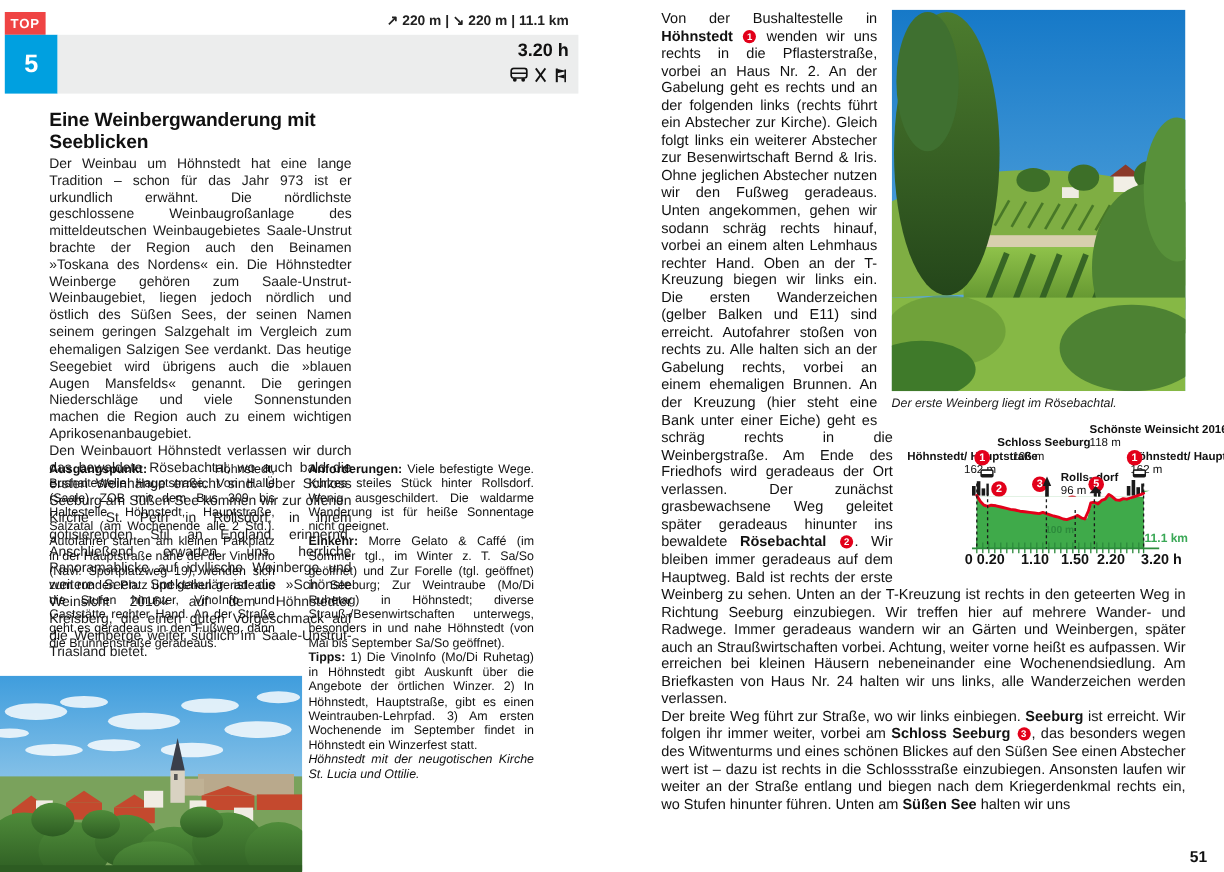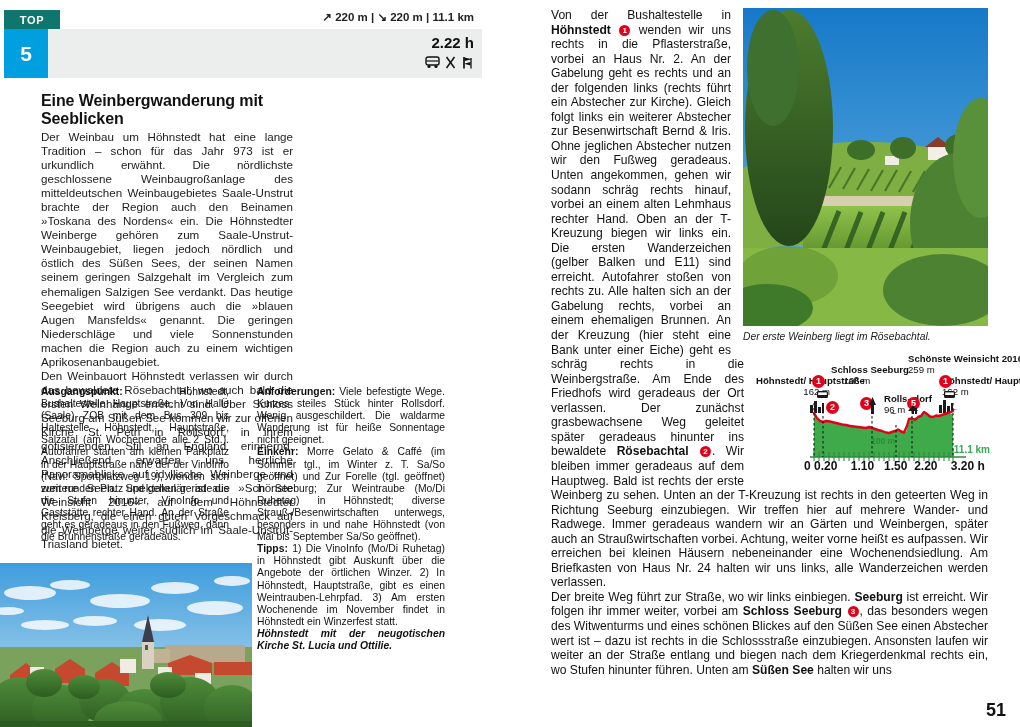--- a/index.html
+++ b/index.html
@@ -9,22 +9,22 @@
     font-family:"Liberation Sans", sans-serif;
     overflow:hidden;
     position:relative;
     color:#1a1a1a;
   }
   .page{position:absolute;inset:0;}
 
   
   .hdr{position:absolute;left:0;top:10px;width:482px;height:68px;}
   .top-badge{
-    position:absolute;left:4px;top:0;width:56px;height:19px;
-    background:#0f766e;color:#fff;font-size:11px;font-weight:bold;
+    position:absolute;left:4px;top:0;width:34px;height:19px;
+    background:#ef4444;color:#fff;font-size:11px;font-weight:bold;
     letter-spacing:.7px;display:flex;align-items:center;justify-content:center;
   }
   .num-badge{
     position:absolute;left:4px;top:19px;width:44px;height:49px;
     background:#00a0e0;color:#fff;font-size:21px;font-weight:bold;
     display:flex;align-items:center;justify-content:center;
   }
   .hdr-bar{
     position:absolute;left:48px;top:19px;right:0;height:49px;
     background:#eceded;
@@ -62,21 +62,21 @@
   .info-wrap{position:absolute;left:41px;top:386px;width:404px;}
   .info-cols{display:flex;gap:28px;}
   .info-col{width:195px;}
   .info-col p{
     margin:0;font-size:10.35px;line-height:12.1px;text-align:justify;
     color:#111;
   }
   .info-col b{font-weight:bold;}
   .cap-it{
     margin-top:11px;font-size:10.3px;line-height:12.2px;
-    font-style:italic;color:#1a1a1a;font-weight:bold;
+    font-style:italic;color:#1a1a1a;
   }
 
   
   .photo-village{
     position:absolute;left:0;top:563px;width:252px;height:164px;
     overflow:hidden;
   }
   .photo-village svg{display:block;}
 
   
@@ -116,34 +116,34 @@
     line-height:13px;text-align:center;
   }
   .dist-lbl{
     position:absolute;right:-2px;bottom:26px;font-size:10px;
     font-weight:bold;color:#3aa856;
   }
 
   
   .pageno{
     position:absolute;right:14px;bottom:6px;
-    font-size:18px;font-weight:bold;color:#111;
+    font-size:13px;font-weight:bold;color:#111;
   }
 </style>
 </head>
 <body>
 
 <div class="page">
 
   <div class="hdr">
     <div class="top-badge">TOP</div>
     <div class="num-badge">5</div>
     <div class="hdr-bar"></div>
     <div class="hdr-stats">↗ 220 m | ↘ 220 m | 11.1 km</div>
-    <div class="hdr-dur">2.22 h</div>
+    <div class="hdr-dur">3.20 h</div>
     <div class="hdr-icons">
       <span>
         <svg width="15" height="13" viewBox="0 0 15 13">
             <rect x="1" y="1" width="13" height="8" rx="2" fill="none" stroke="#111" stroke-width="1.4"></rect>
             <line x1="1.5" y1="5" x2="13.5" y2="5" stroke="#111" stroke-width="1.2"></line>
             <circle cx="4" cy="10.5" r="1.6" fill="#111"></circle>
             <circle cx="11" cy="10.5" r="1.6" fill="#111"></circle>
           </svg>
       </span>
       <span>
@@ -170,21 +170,21 @@
   </div>
 
   <div class="info-wrap">
     <div class="info-cols">
       <div class="info-col">
         <p><b>Ausgangspunkt:</b><span> Höhnstedt, Bushaltestelle Hauptstraße. Von Halle (Saale) ZOB mit dem Bus 309 bis Haltestelle Höhnstedt, Hauptstraße, Salzatal (am Wochenende alle 2 Std.). Autofahrer starten am kleinen Parkplatz in der Hauptstraße nahe der der VinoInfo (Navi: Sportplatzweg 19), wenden sich zum runden Platz und gehen geradeaus die Stufen hinunter, VinoInfo und Gaststätte rechter Hand. An der Straße geht es geradeaus in den Fußweg, dann die Brunnenstraße geradeaus.</span></p>
       </div>
       <div class="info-col">
         <p><b>Anforderungen:</b><span> Viele befestigte Wege. Kurzes steiles Stück hinter Rollsdorf. Wenig ausgeschildert. Die waldarme Wanderung ist für heiße Sonnentage nicht geeignet.</span></p>
         <p><b>Einkehr:</b><span> Morre Gelato &amp; Caffé (im Sommer tgl., im Winter z. T. Sa/So geöffnet) und Zur Forelle (tgl. geöffnet) in Seeburg; Zur Weintraube (Mo/Di Ruhetag) in Höhnstedt; diverse Strauß-/Besenwirtschaften unterwegs, besonders in und nahe Höhnstedt (von Mai bis September Sa/So geöffnet).</span></p>
-        <p><b>Tipps:</b><span> 1) Die VinoInfo (Mo/Di Ruhetag) in Höhnstedt gibt Auskunft über die Angebote der örtlichen Winzer. 2) In Höhnstedt, Hauptstraße, gibt es einen Weintrauben-Lehrpfad. 3) Am ersten Wochenende im November findet in Höhnstedt ein Winzerfest statt.</span></p>
+        <p><b>Tipps:</b><span> 1) Die VinoInfo (Mo/Di Ruhetag) in Höhnstedt gibt Auskunft über die Angebote der örtlichen Winzer. 2) In Höhnstedt, Hauptstraße, gibt es einen Weintrauben-Lehrpfad. 3) Am ersten Wochenende im September findet in Höhnstedt ein Winzerfest statt.</span></p>
         <p class="cap-it">Höhnstedt mit der neugotischen Kirche St. Lucia und Ottilie.</p>
       </div>
     </div>
   </div>
 
   <div class="photo-village">
     <svg width="252" height="164" viewBox="0 0 252 164" preserveAspectRatio="none">
       <defs>
         <linearGradient id="skyV" x1="0" y1="0" x2="0" y2="1">
           <stop offset="0%" stop-color="#3f9ddd"></stop>
@@ -340,21 +340,21 @@
           <span class="prof-alt">106 m</span>
         </div>
 
         <div class="prof-lbl" style="left:128px;top:22px;width:32px;margin-top:18px;">
           <span>Rolls- dorf</span><br>
           <span class="prof-alt">96 m</span>
         </div>
 
         <div class="prof-lbl" style="left:152px;top:0px;text-align:left;width:88px;">
           <span>Schönste Weinsicht 2016</span><br>
-          <span class="prof-alt">259 m</span>
+          <span class="prof-alt">118 m</span>
         </div>
 
         <div class="prof-lbl" style="left:186px;top:22px;text-align:left;width:60px;">
           <span>Höhnstedt/ Hauptstraße</span><br>
           <span class="prof-alt">162 m</span>
         </div>
 
         <div class="wpnum" style="left:56px;top:22px;">1</div>
         <div class="wpnum" style="left:70px;top:48px;">2</div>
         <div class="wpnum" style="left:104px;top:44px;">3</div>

